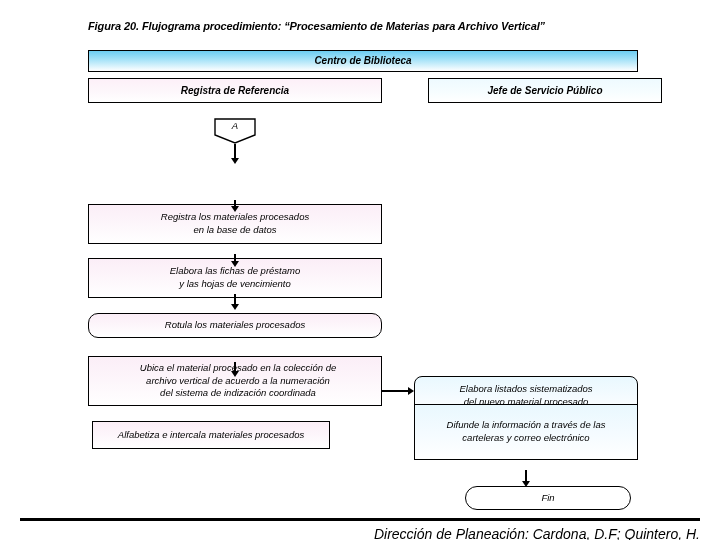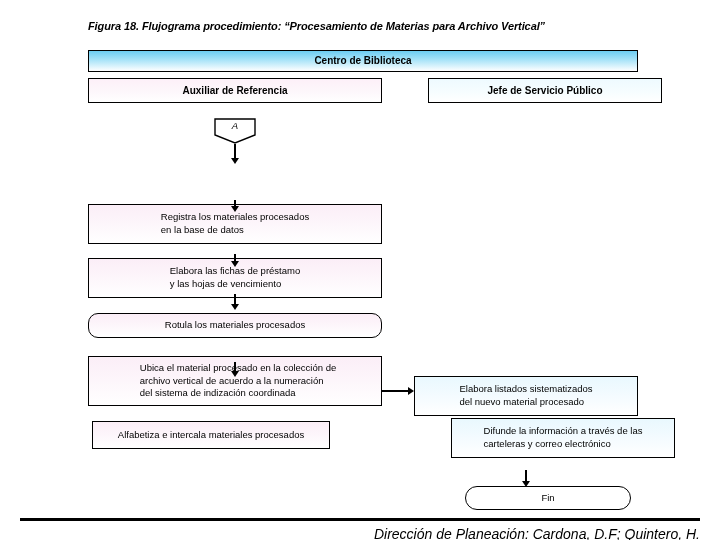--- a/index.html
+++ b/index.html
@@ -30,22 +30,23 @@
   }
 
   
   .shape {
     position: absolute;
     box-sizing: border-box;
     border: 1px solid #000000;
     display: flex;
     align-items: center;
     justify-content: center;
-    text-align: left;
+    text-align: center;
     font-size: 9.5px;
+    font-style: italic;
     color: #000000;
     line-height: 1.35;
     padding: 2px 6px;
   }
 
   .band-title {
     font-weight: bold;
     font-size: 10px;
     background: linear-gradient(to bottom, #6ccdf2 0%, #a9e3f8 45%, #ffffff 100%);
   }
@@ -134,25 +135,25 @@
     top: 526px;
     font-size: 14px;
     font-style: italic;
     color: #000000;
     white-space: nowrap;
   }
 </style>
 </head>
 <body>
 
-<div id="figure-title">Figura 18. Flujograma procedimiento: “Procesamiento de Materias para Archivo Vertical”</div>
+<div id="figure-title">Figura 20. Flujograma procedimiento: “Procesamiento de Materias para Archivo Vertical”</div>
 
 <div class="shape band-title" style="left:88px; top:50px; width:550px; height:22px;">Centro de Biblioteca</div>
 
-<div class="shape lane-left" style="left:88px; top:78px; width:294px; height:25px;">Auxiliar de Referencia</div>
+<div class="shape lane-left" style="left:88px; top:78px; width:294px; height:25px;">Registra de Referencia</div>
 
 <div class="shape lane-right" style="left:404px; top:78px; width:234px; height:25px;">Jefe de Servicio Público</div>
 
 <div id="connector-a">
   <svg class="conn-svg" width="42" height="26" viewBox="0 0 42 26">
     <path d="M1 1 H41 V17 L21 25 L1 17 Z" fill="#ffffff" stroke="#000000" stroke-width="1.4"></path>
   </svg>
   <span class="conn-label">A</span>
 </div>
 
@@ -181,24 +182,24 @@
 del sistema de indización coordinada</div>
 
 <div class="vline" style="left:234px; top:362px; height:11px;"></div>
 <div class="arrow-down" style="left:231px; top:371px;"></div>
 
 <div class="shape proc-pink" style="left:92px; top:377px; width:238px; height:28px; white-space:pre-line;">Alfabetiza e intercala materiales procesados</div>
 
 <div class="hline" style="left:382px; top:390px; width:28px;"></div>
 <div class="arrow-right" style="left:408px; top:387px;"></div>
 
-<div class="shape proc-cyan" style="left:414px; top:376px; width:224px; height:40px; white-space:pre-line;">Elabora listados sistematizados
+<div class="shape proc-cyan" style="left:414px; top:376px; width:224px; height:40px; white-space:pre-line;border-radius:8px;">Elabora listados sistematizados
 del nuevo material procesado</div>
 
-<div class="shape proc-cyan" style="left:414px; top:418px; width:224px; height:40px; white-space:pre-line;margin-left:37px;">Difunde la información a través de las
+<div class="shape proc-cyan" style="left:414px; top:404px; width:224px; height:56px; white-space:pre-line;">Difunde la información a través de las
 carteleras y correo electrónico</div>
 
 <div class="vline" style="left:525px; top:470px; height:13px;"></div>
 <div class="arrow-down" style="left:522px; top:481px;"></div>
 
 <div class="shape terminal" style="left:442px; top:486px; width:166px; height:24px;">Fin</div>
 
 <div id="footer-rule"></div>
 <div id="footer-credit">Dirección de Planeación: Cardona, D.F; Quintero, H.</div>
 

